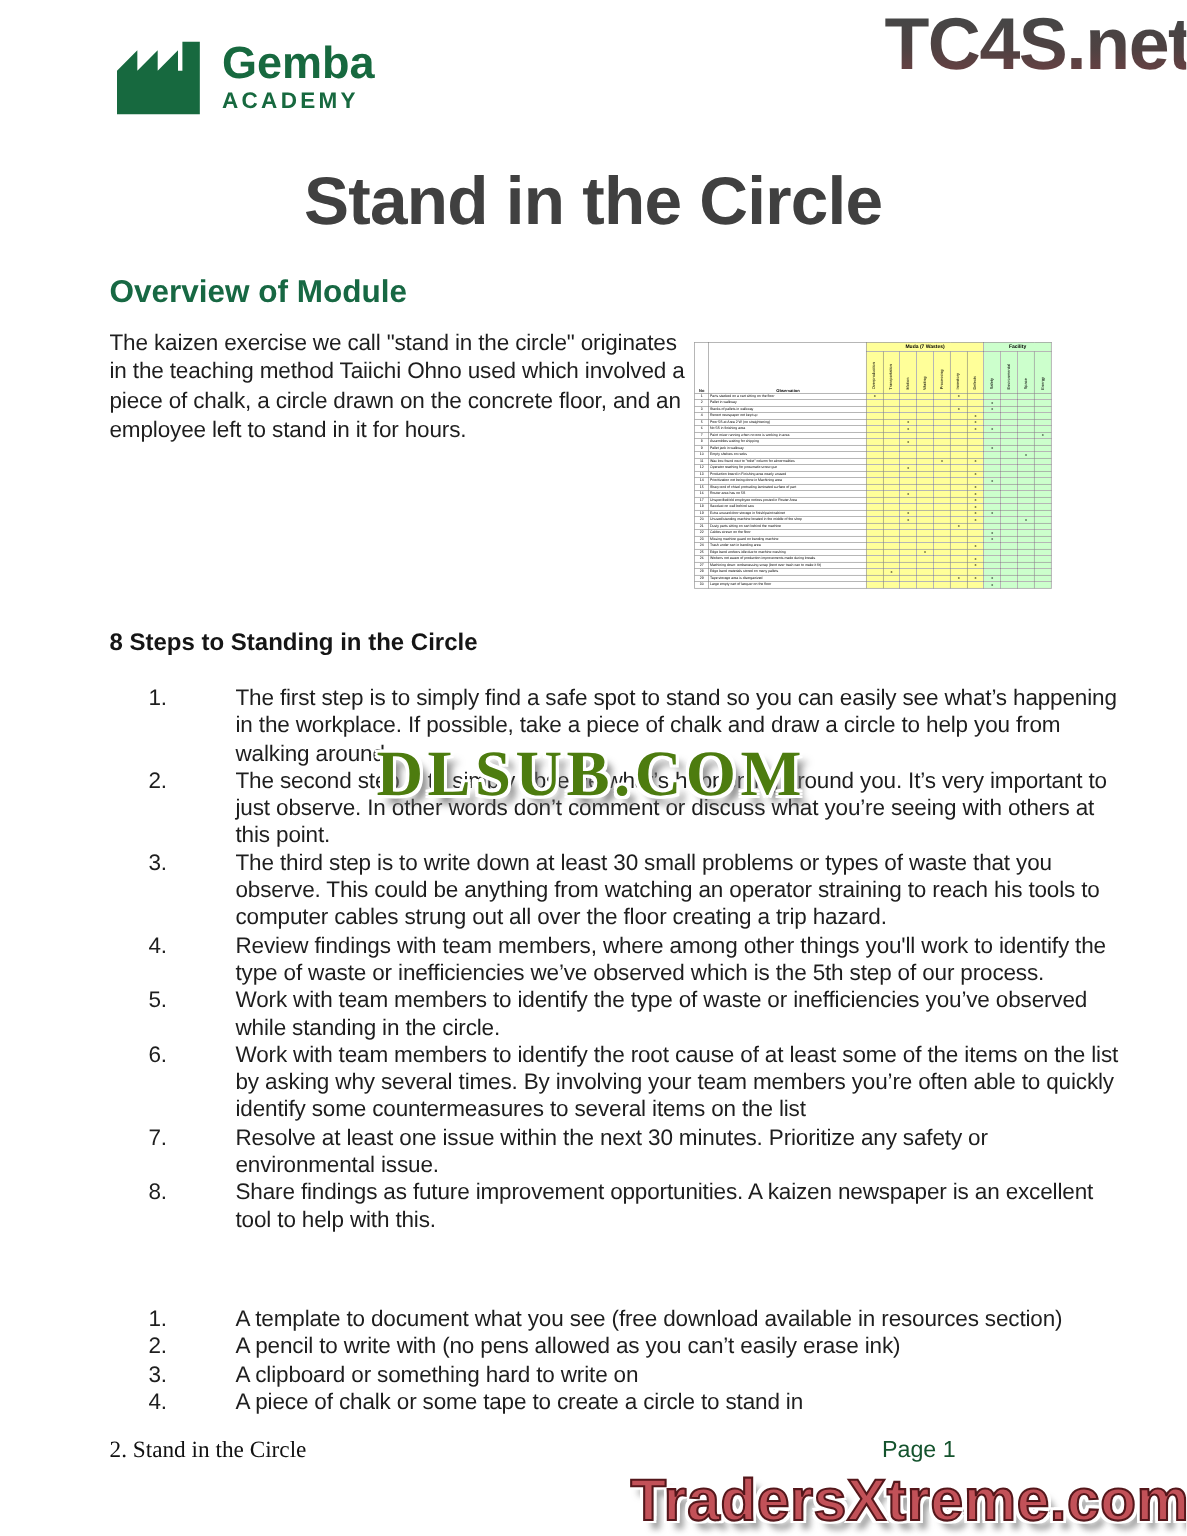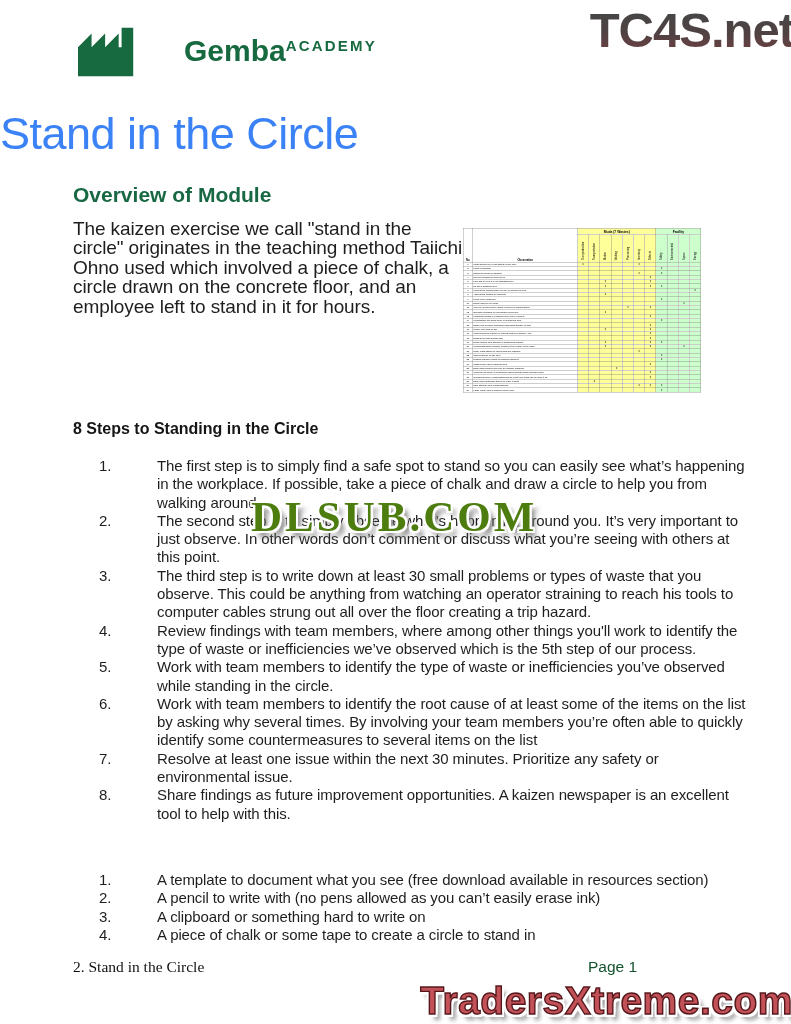--- a/index.html
+++ b/index.html
@@ -2,21 +2,21 @@
 <html><head>
 <meta charset="utf-8">
 <style>
   html,body{margin:0;padding:0;background:#fff;}
   .page{position:relative;width:791px;height:1024px;background:#ffffff;overflow:hidden;
         font-family:"Liberation Sans",sans-serif;color:#1e1e1e;}
 
   
   .logo{position:absolute;left:78px;top:25px;display:flex;align-items:center;gap:8px;}
   .logo svg{display:block;}
-  .logo-text{display:flex;flex-direction:row;line-height:1;margin-left:36px;}
+  .logo-text{display:flex;flex-direction:column;line-height:1;}
   .logo-gemba{font-size:30px;font-weight:bold;color:#17693f;letter-spacing:0;}
   .logo-academy{font-size:15px;font-weight:bold;color:#17693f;letter-spacing:2.2px;margin-top:2px;}
 
   
   .tc4s{position:absolute;top:2px;right:-3px;font-size:49px;font-weight:bold;letter-spacing:-1px;
         color:#50413f;white-space:nowrap;}
   @supports ((-webkit-background-clip: text)){
     .tc4s{background:linear-gradient(180deg,#464646 20%,#4f4242 55%,#6e4043 90%);
           -webkit-background-clip:text;background-clip:text;color:transparent;}
   }
@@ -25,25 +25,25 @@
          text-shadow:-2px -2px 0 #fff,2px -2px 0 #fff,-2px 2px 0 #fff,2px 2px 0 #fff,
                      -2px 0 0 #fff,2px 0 0 #fff,0 -2px 0 #fff,0 2px 0 #fff,
                      5px 6px 5px rgba(110,110,110,.8);}
   .tradersx{position:absolute;right:-2px;top:979px;font-size:39px;font-weight:bold;letter-spacing:0.5px;
             color:#c25158;-webkit-text-stroke:1.4px #54171b;white-space:nowrap;
             text-shadow:-2.5px -2.5px 0 #fff,2.5px -2.5px 0 #fff,-2.5px 2.5px 0 #fff,2.5px 2.5px 0 #fff,
                         -2.5px 0 0 #fff,2.5px 0 0 #fff,0 -2.5px 0 #fff,0 2.5px 0 #fff,
                         5px 6px 4px rgba(100,100,100,.65);}
 
   
-  .doc-title{position:absolute;left:0;top:108px;width:100%;margin:0;
-             font-size:45px;font-weight:normal;letter-spacing:-0.5px;color:#3b82f6;}
+  .doc-title{position:absolute;left:0;top:108px;width:100%;margin:0;text-align:center;
+             font-size:45px;font-weight:bold;letter-spacing:-0.5px;color:#404040;}
   .overview-heading{position:absolute;left:73px;top:183px;margin:0;font-size:21px;
                     font-weight:bold;color:#176843;}
-  .overview-text{position:absolute;left:73px;top:219px;width:390px;font-size:19px;
+  .overview-text{position:absolute;left:73px;top:219px;width:390px;font-size:15px;
                  letter-spacing:-0.1px;line-height:19.4px;color:#1e1e1e;}
   .overview-text p{margin:0 0 19px 0;}
 
   .sub-heading{position:absolute;left:73px;margin:0;font-size:16px;font-weight:bold;color:#151515;}
   .steps-heading{top:420px;}
   .needs-heading{top:836px;}
 
   .doc-list{position:absolute;left:99px;margin:0;padding:0;list-style:none;width:648px;
             font-size:15px;letter-spacing:-0.1px;line-height:18.3px;color:#1e1e1e;}
   .steps-list{top:457px;}

